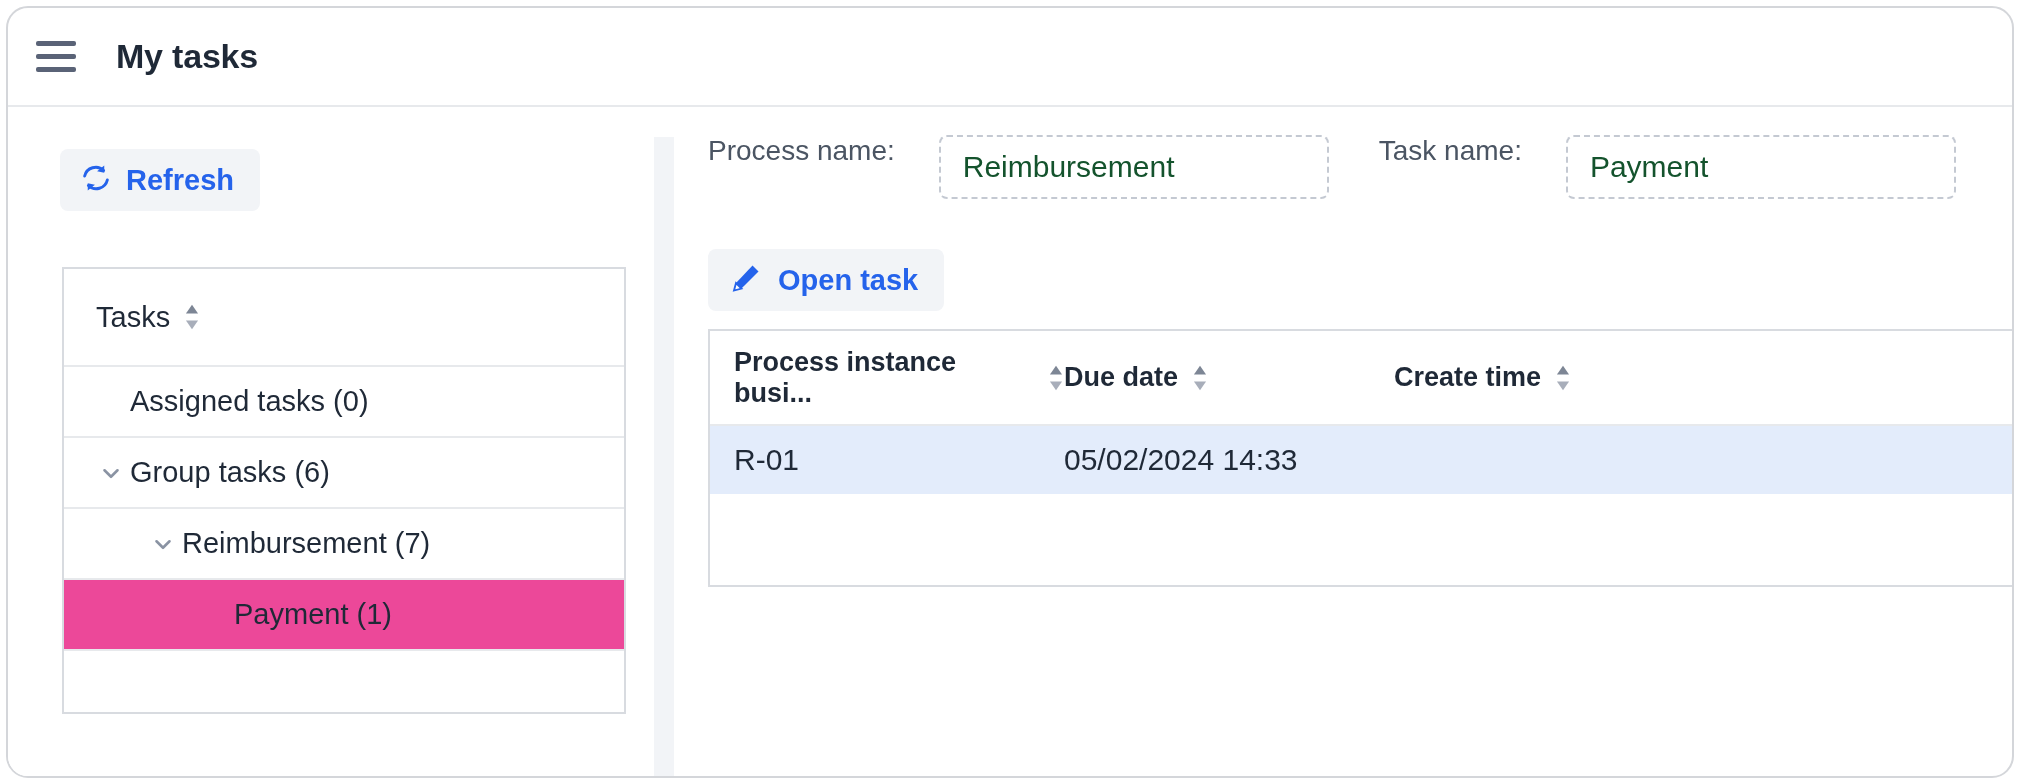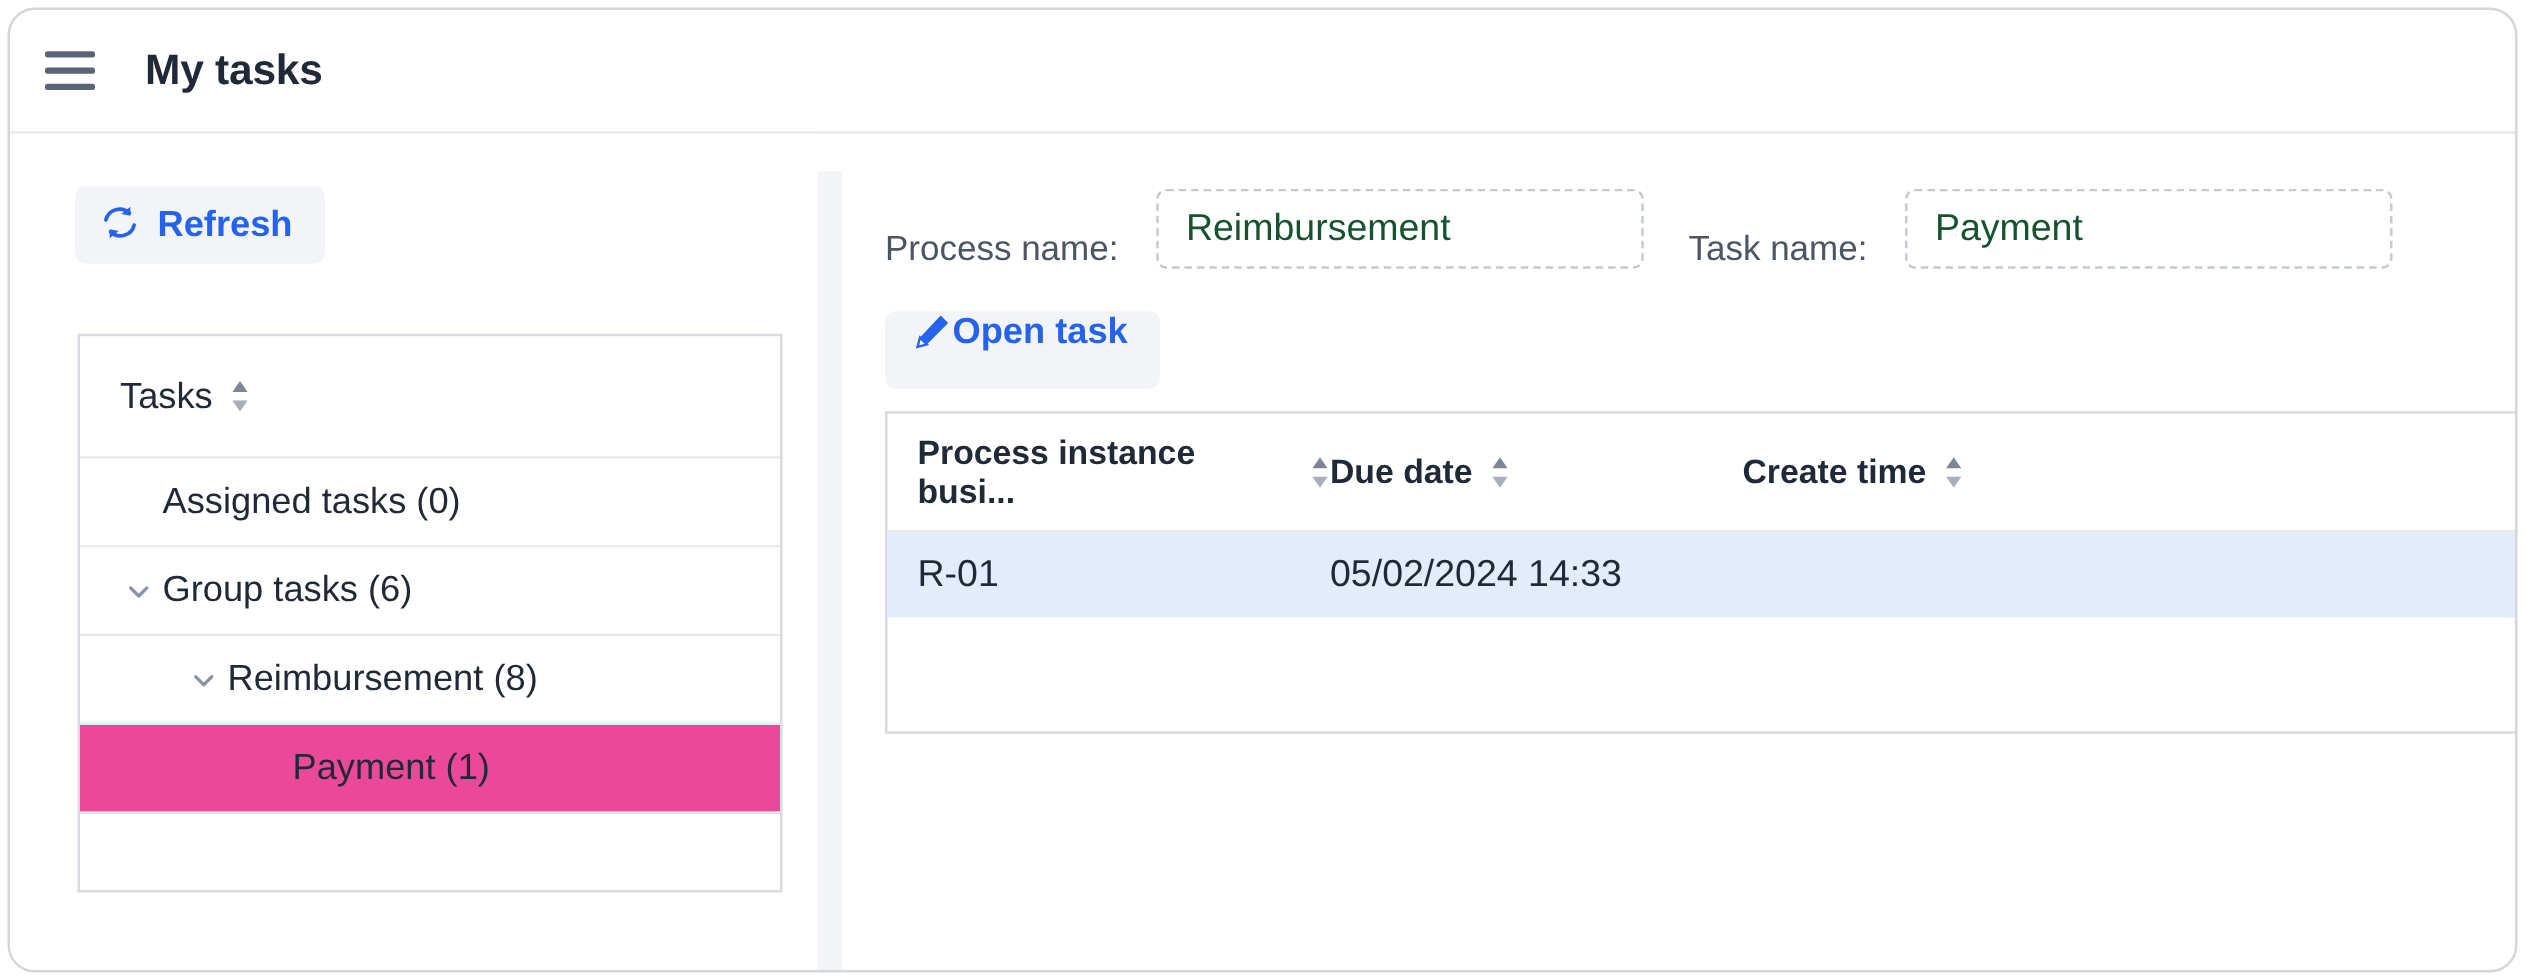--- a/index.html
+++ b/index.html
@@ -105,23 +105,24 @@
   .tree-row.empty { border-bottom: none; cursor: default; }
 
   
   .right-panel {
     position: absolute;
     left: 666px; top: 99px;
     width: 1342px; height: 673px;
   }
   .field-row {
     position: absolute;
-    left: 34px; top: 44px;
-    display: flex; align-items: flex-end;
+    left: 34px; top: 28px;
+    display: flex; align-items: flex-start;
     height: 64px;
+    gap: 14px;
   }
   .field-label {
     font-size: 28px; color: #4b5563;
   }
   .field-box {
     height: 64px;
     border: 2px dashed #c4c9d2;
     border-radius: 8px;
     display: flex; align-items: center;
     padding-left: 22px;
@@ -133,21 +134,21 @@
   .field-box.task    { width: 390px; margin-left: 30px; }
   .field-label.task  { margin-left: 36px; }
 
   .open-task-btn {
     position: absolute;
     left: 34px; top: 142px;
     height: 62px;
     padding: 0 26px 0 22px;
     background: #f2f4f7;
     border: none; border-radius: 8px;
-    display: flex; align-items: flex-start; 
+    display: flex; align-items: center; gap: 16px;
     cursor: pointer;
   }
   .open-task-label {
     font-size: 29px; font-weight: bold; color: #2563eb;
   }
 
   .table-box {
     position: absolute;
     left: 34px; top: 222px;
     width: 1436px; height: 258px;
@@ -234,21 +235,21 @@
         </span>
         <span class="label">Group tasks (6)</span>
       </div>
 
       <div class="tree-row lvl2">
         <span class="chev">
           <svg width="26" height="26" viewBox="0 0 24 24" fill="none" stroke="#8a93a3" stroke-width="2.4" stroke-linecap="round" stroke-linejoin="round">
             <polyline points="6,9.5 12,15.5 18,9.5"></polyline>
           </svg>
         </span>
-        <span class="label">Reimbursement (8)</span>
+        <span class="label">Reimbursement (7)</span>
       </div>
 
       <div class="tree-row lvl3 selected">
         <span class="label">Payment (1)</span>
       </div>
 
       <div class="tree-row empty"></div>
 
     </div>
   </div>

